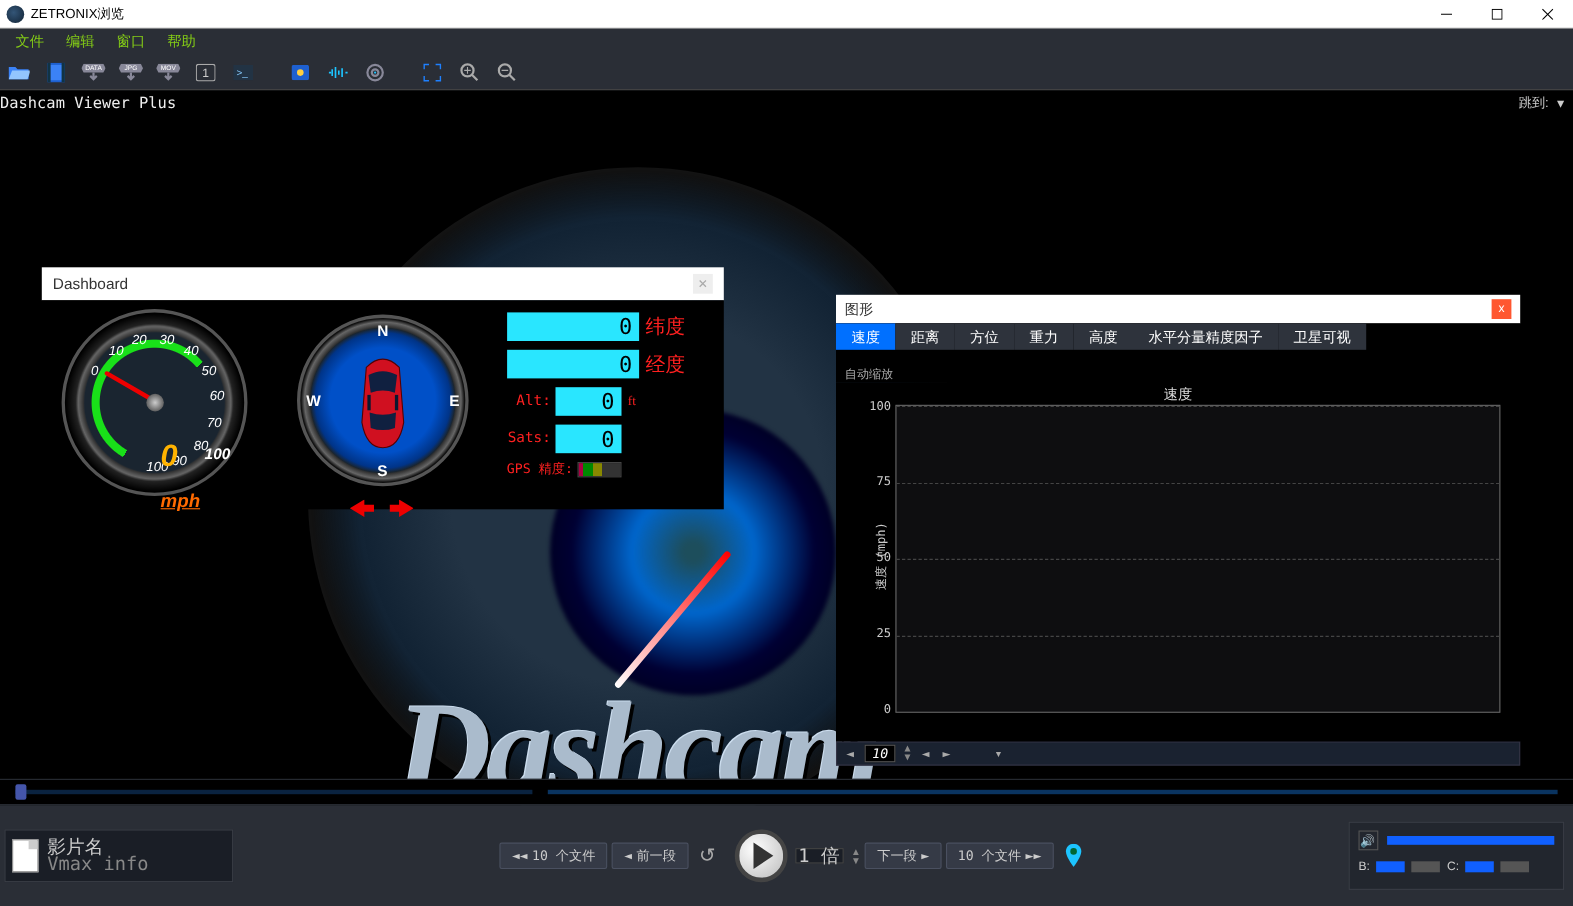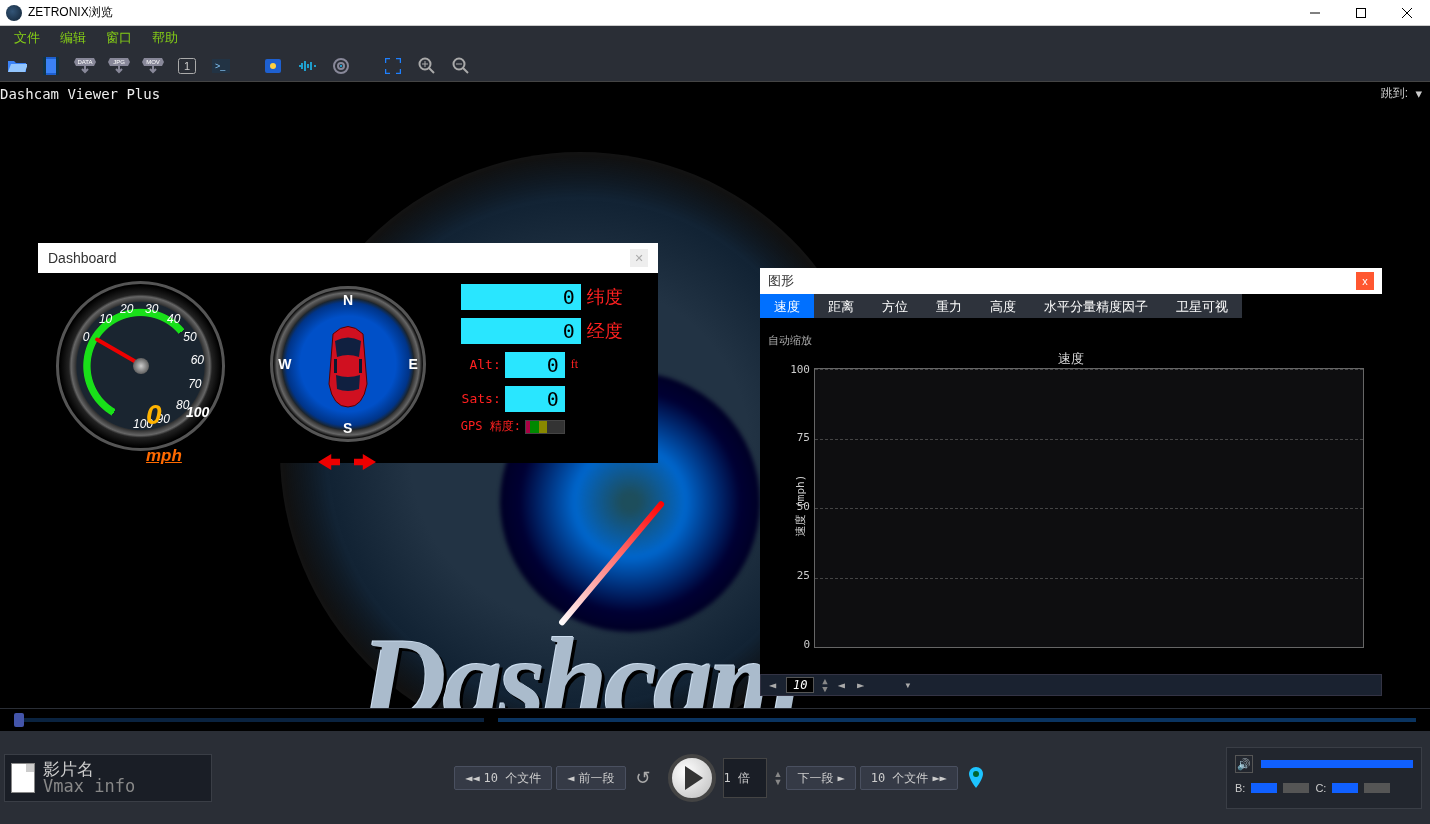--- a/index.html
+++ b/index.html
@@ -108,21 +108,21 @@
 .bottombar { position: absolute; bottom: 0; left: 0; right: 0; height: 92px; background: #2a2e36; display: flex; align-items: center; }
 .movie-info { width: 208px; height: 48px; margin-left: 4px; background: #1a1e26; border: 1px solid #3a3e46; display: flex; align-items: center; padding: 6px; gap: 8px; }
 .movie-icon { width: 24px; height: 30px; background: #fff; border: 1px solid #888; position: relative; }
 .movie-icon::after { content: ""; position: absolute; right: 0; top: 0; width: 8px; height: 8px; background: #ccc; }
 .movie-text { color: #ccc; font-size: 17px; line-height: 16px; }
 .transport { flex: 1; display: flex; align-items: center; justify-content: center; gap: 4px; }
 .tbutton { height: 24px; padding: 0 10px; background: #353a46; border: 1px solid #4a5060; color: #ccc; font-size: 12px; display: inline-flex; align-items: center; gap: 4px; border-radius: 2px; font-family: monospace; }
 .undo { width: 22px; height: 22px; color: #aaa; font-size: 18px; margin: 0 6px; }
 .play { width: 48px; height: 48px; border-radius: 50%; background: radial-gradient(circle at 35% 35%, #fff, #bbb); border: 4px solid #444; display: flex; align-items: center; justify-content: center; }
 .play-tri { width: 0; height: 0; border-left: 18px solid #333; border-top: 12px solid transparent; border-bottom: 12px solid transparent; margin-left: 5px; }
-.rate-box { width: 44px; height: 40px; background: #1a1e26; border: 1px solid #444; color: #ccc; display: inline-flex; align-items: center; font-size: 12px; font-family: monospace; margin: 0 3px; }
+.rate-box { width: 44px; height: 14px; background: #1a1e26; border: 1px solid #444; color: #ccc; display: inline-flex; align-items: center; justify-content: center; font-size: 17px; font-family: monospace; margin: 0 3px; }
 .pin { color: #1dc4ff; font-size: 20px; margin-left: 6px; }
 .volpanel { width: 196px; height: 62px; background: #22262e; border: 1px solid #3a3e46; margin-right: 8px; padding: 6px 8px; display: flex; flex-direction: column; gap: 8px; }
 .vol-row { display: flex; align-items: center; gap: 8px; height: 20px; }
 .vol-icon { width: 18px; height: 18px; border: 1px solid #555; color: #8ac; font-size: 11px; display: flex; align-items: center; justify-content: center; }
 .vol-bar { flex: 1; height: 8px; background: #1060ff; }
 .bc-row { display: flex; align-items: center; gap: 6px; font-size: 11px; color: #ccc; }
 .bc-chip { width: 26px; height: 10px; background: #1060ff; }
 .bc-chip.gray { background: #555; }
 
 svg { display: block; }

